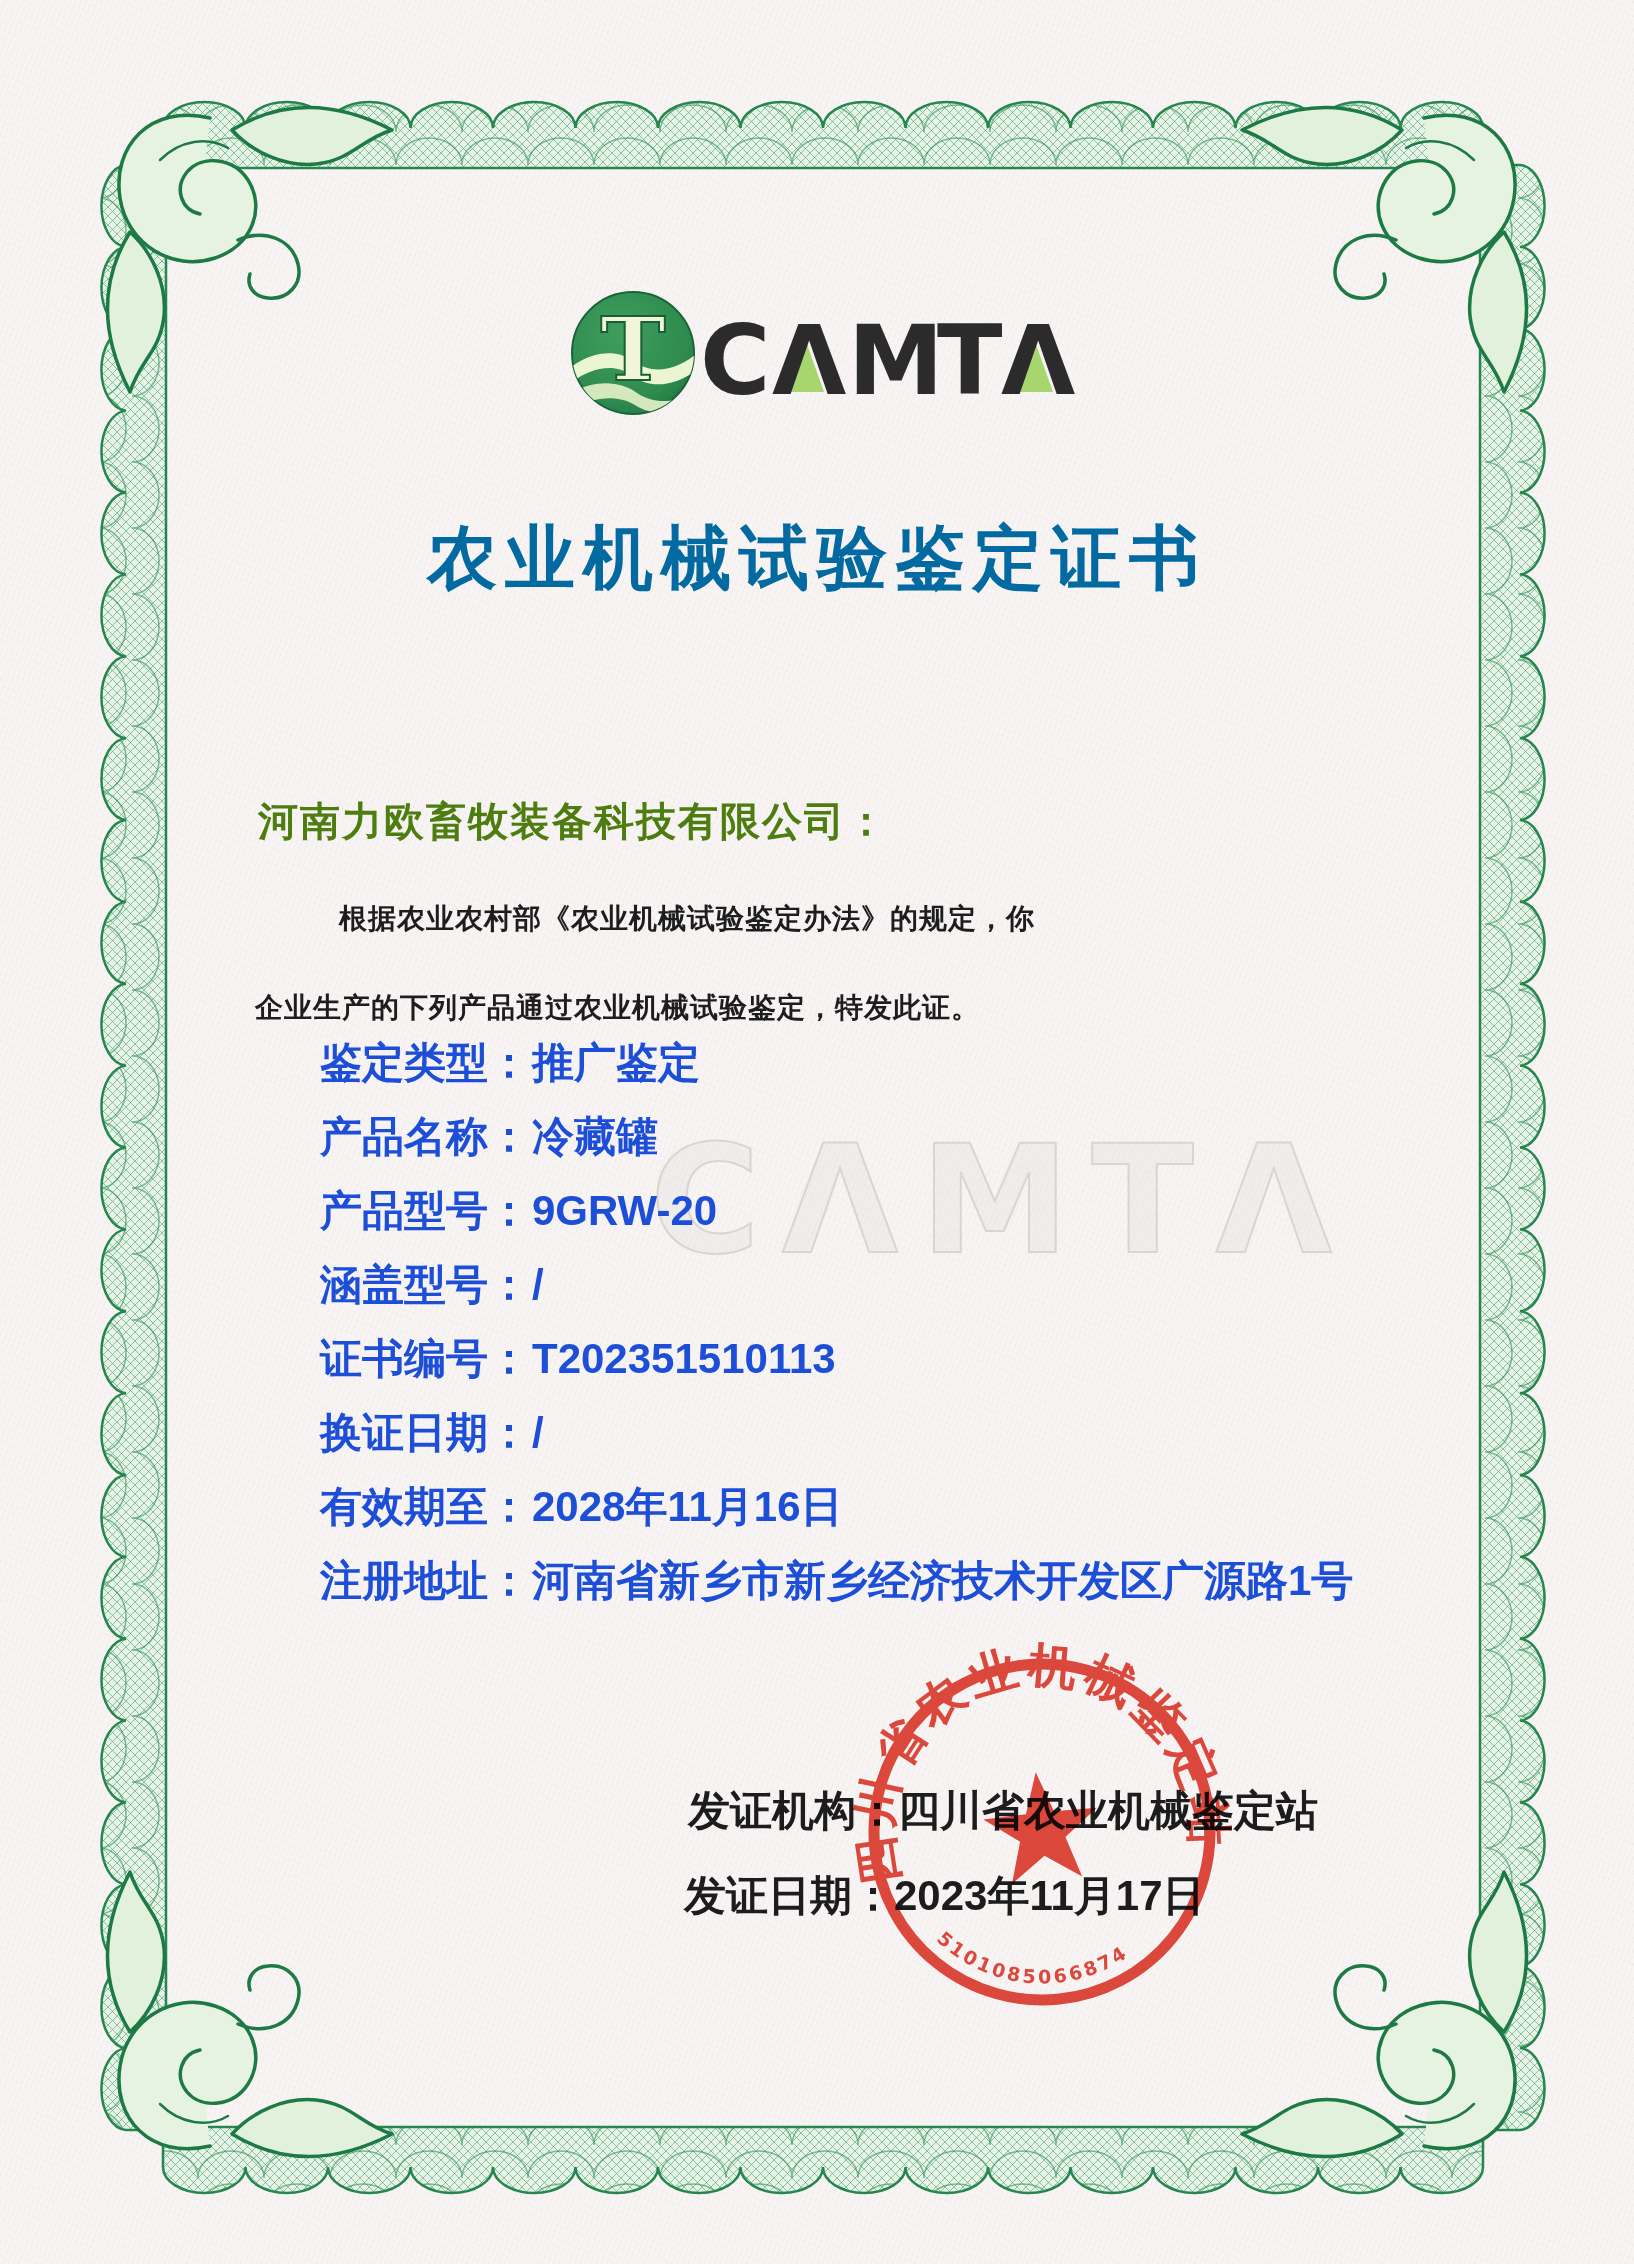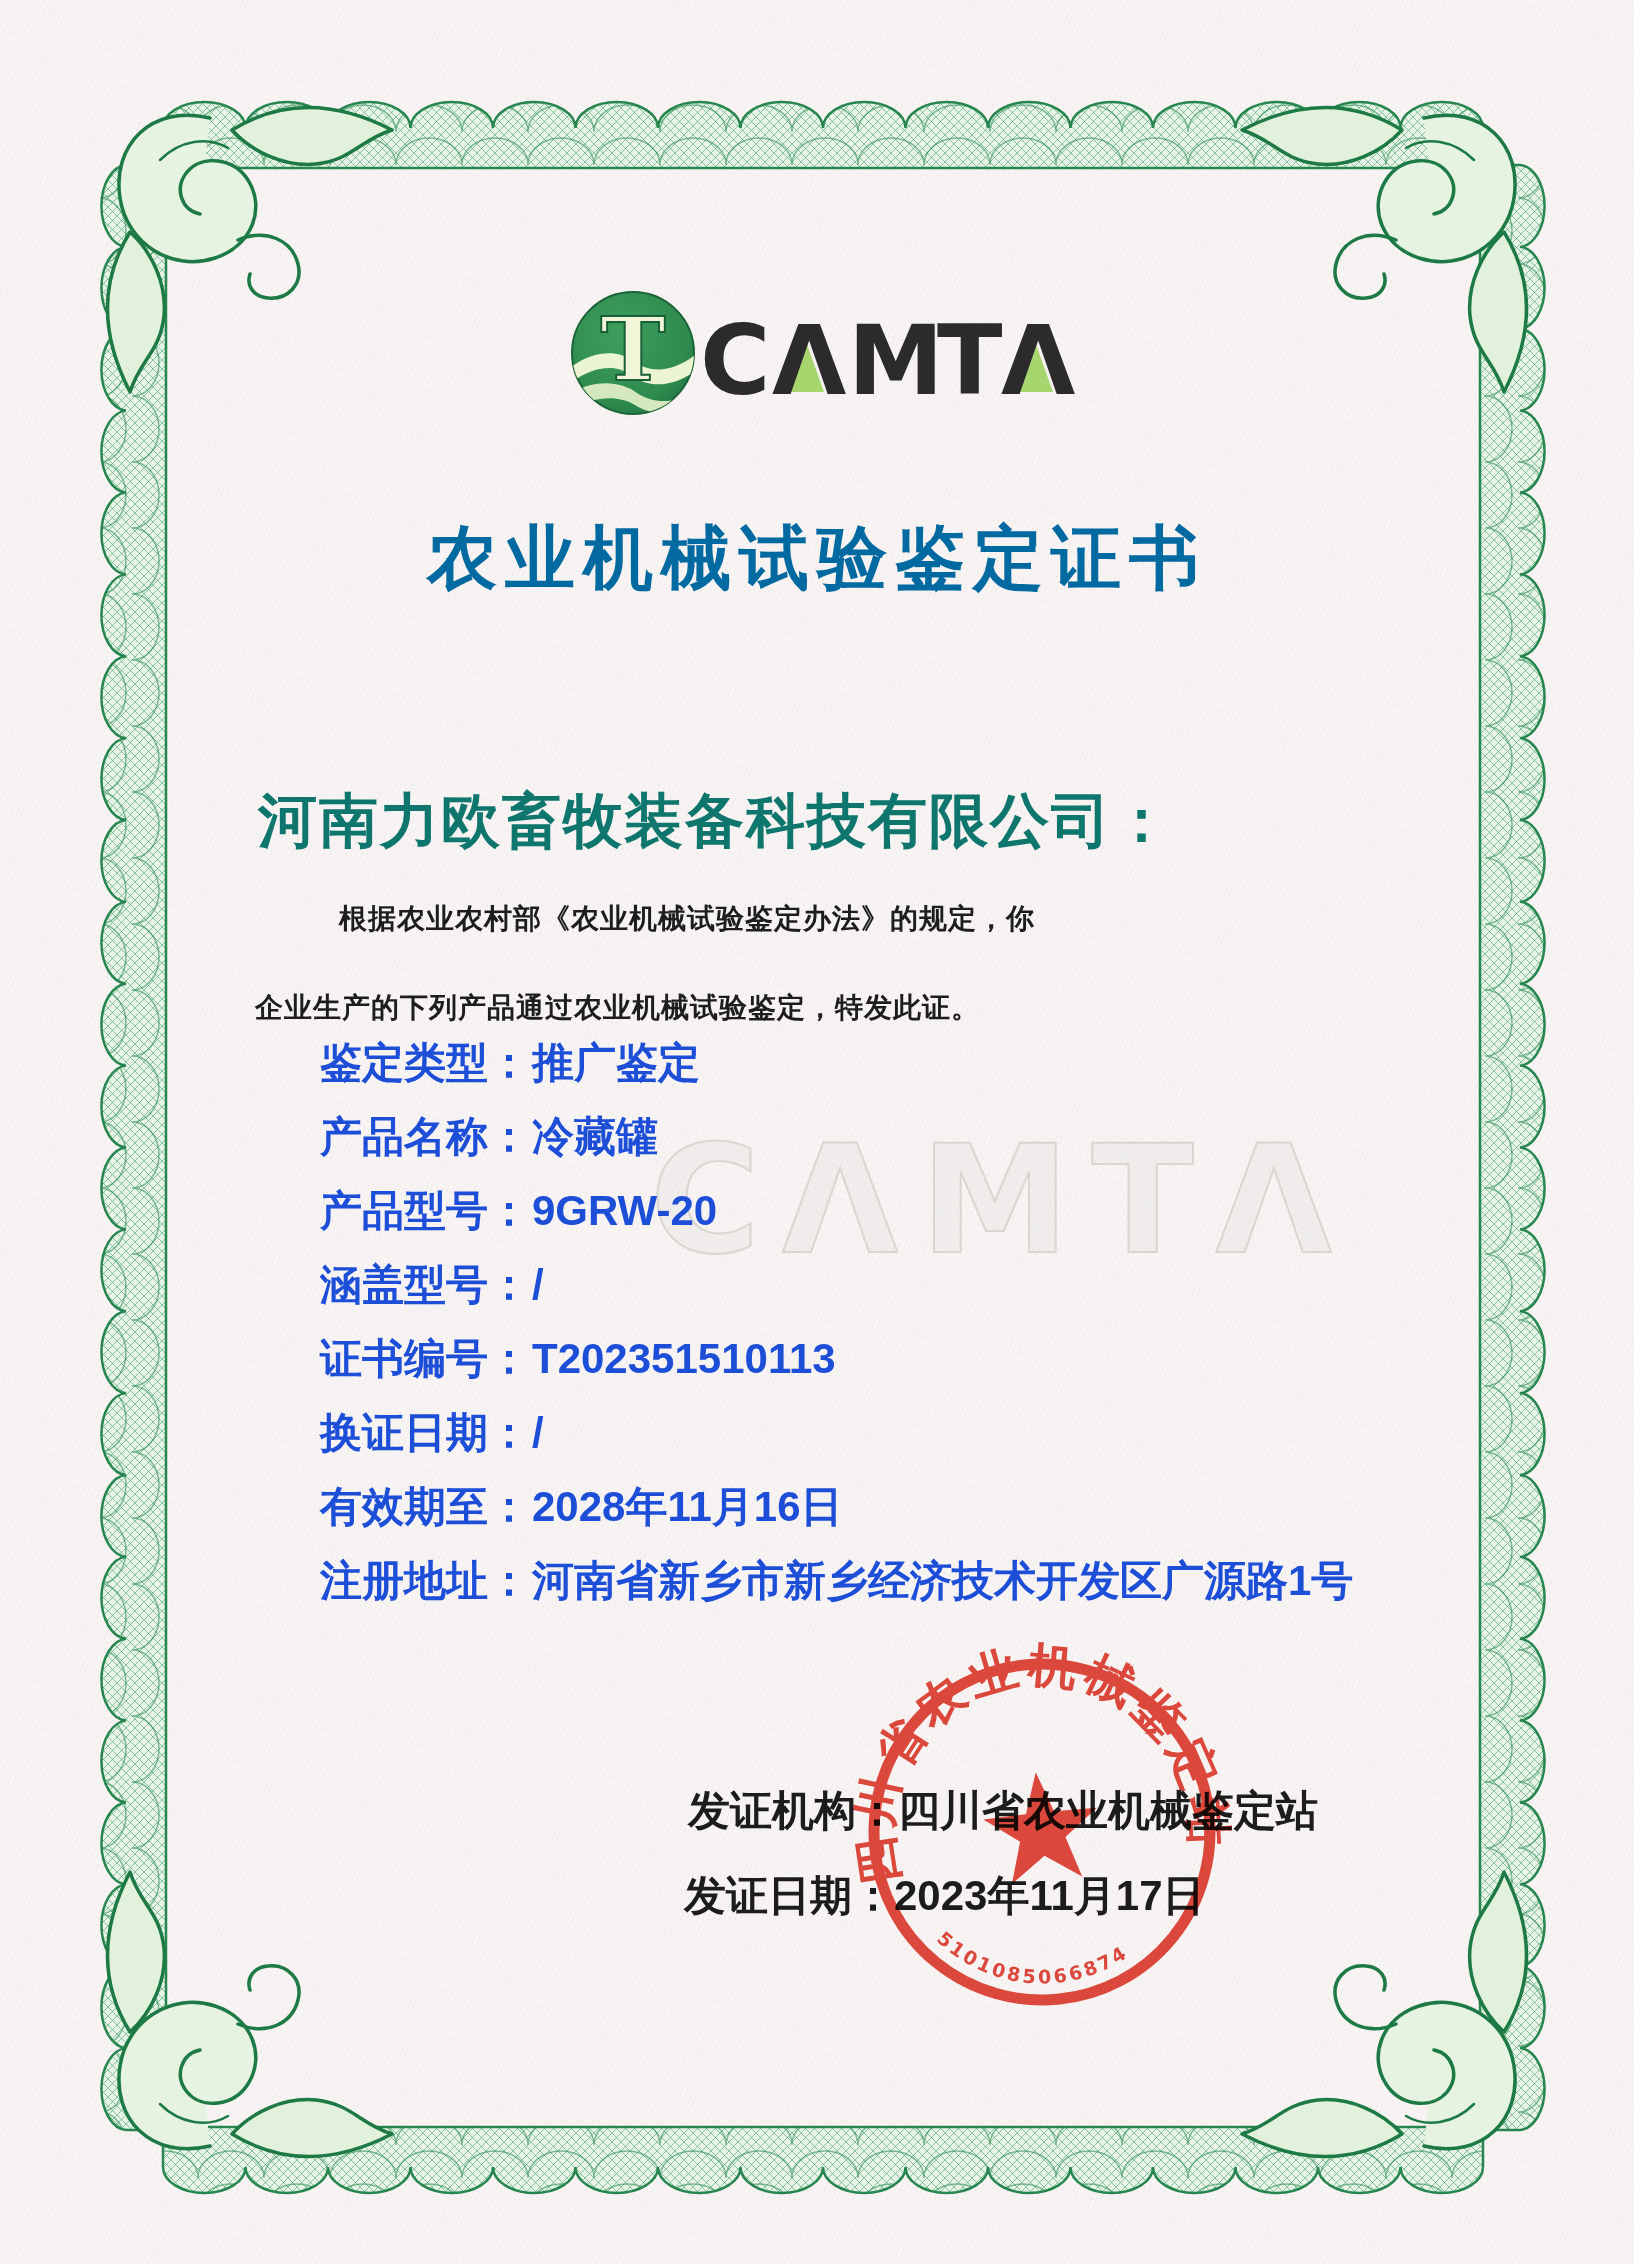--- a/index.html
+++ b/index.html
@@ -22,21 +22,21 @@
   .abs{position:absolute;}
   .logo-circle{left:568px;top:288px;z-index:3;}
   .wordmark{left:700px;top:298px;z-index:3;}
   .cert-title{
     left:0;right:0;top:515px;text-align:center;z-index:3;
     font-family:"DejaVu Serif","Liberation Serif",serif;
     font-weight:700;font-size:70px;line-height:86px;letter-spacing:8px;color:#0369a1;
   }
   .recipient{
     left:258px;top:790px;z-index:3;
-    font-size:59px;line-height:62px;font-weight:700;letter-spacing:2px;color:#0f766e;
+    font-size:40px;line-height:62px;font-weight:700;letter-spacing:2px;color:#4d7c0f;
   }
   .body-line{
     left:255px;width:1235px;z-index:3;
     font-size:28px;line-height:52px;font-weight:700;letter-spacing:1px;color:#1d1d1d;
   }
   .body-line.l1{top:893px;padding-left:84px;}
   .body-line.l2{top:982px;}
   .fields{left:320px;top:1042px;z-index:3;}
   .field-row{height:74px;font-size:42px;line-height:42px;font-weight:700;white-space:nowrap;color:#1d4ed8;}
   .field-label{display:inline-block;min-width:212px;}

